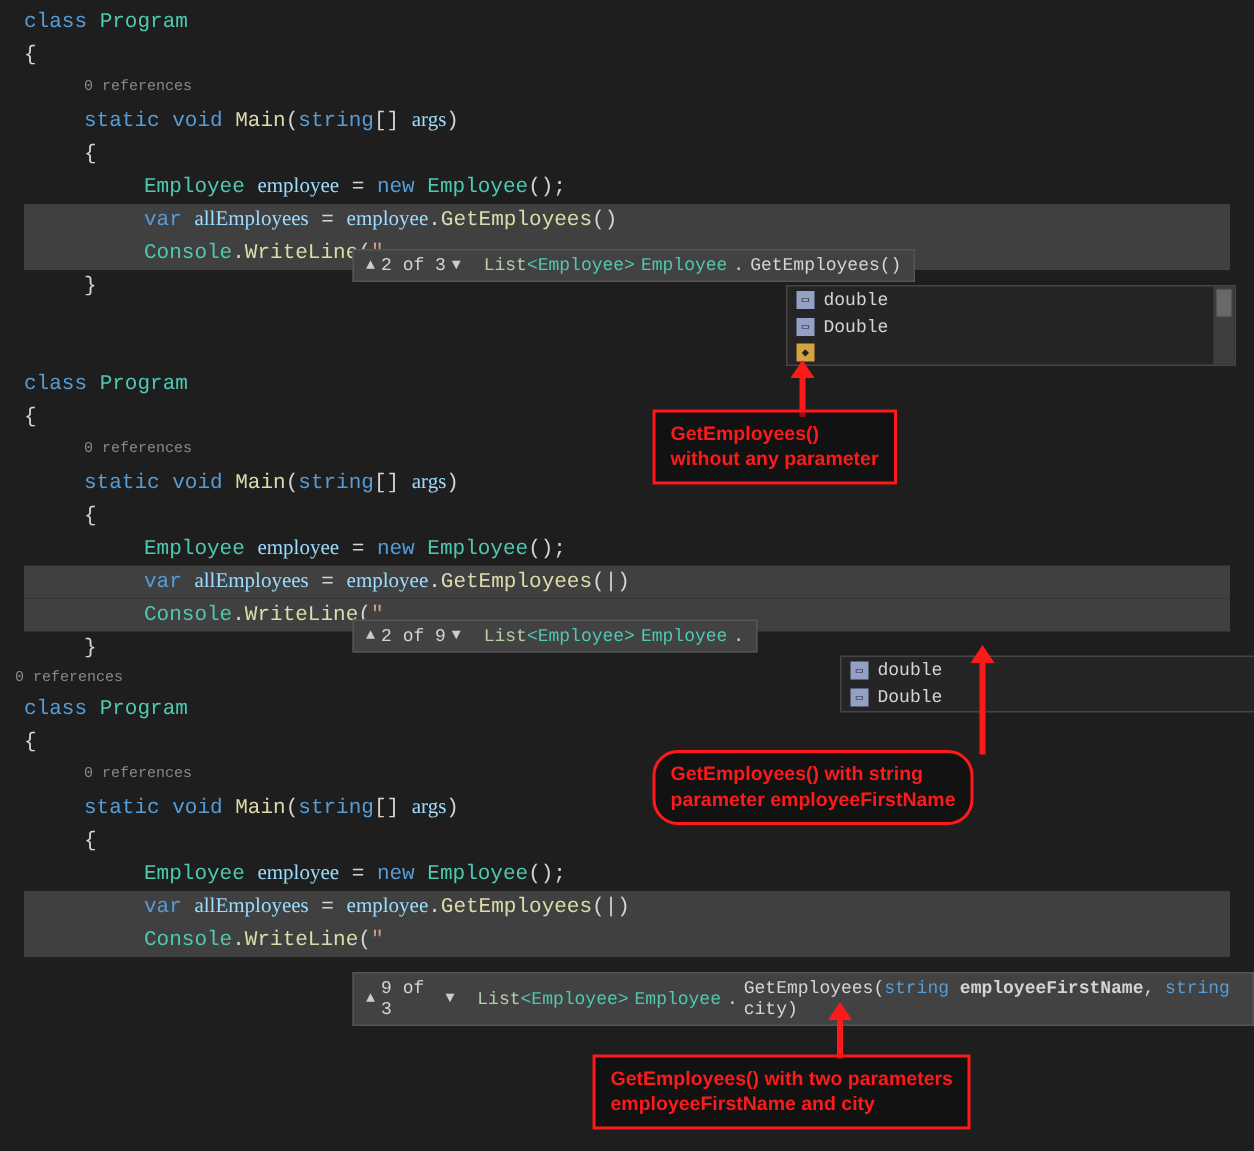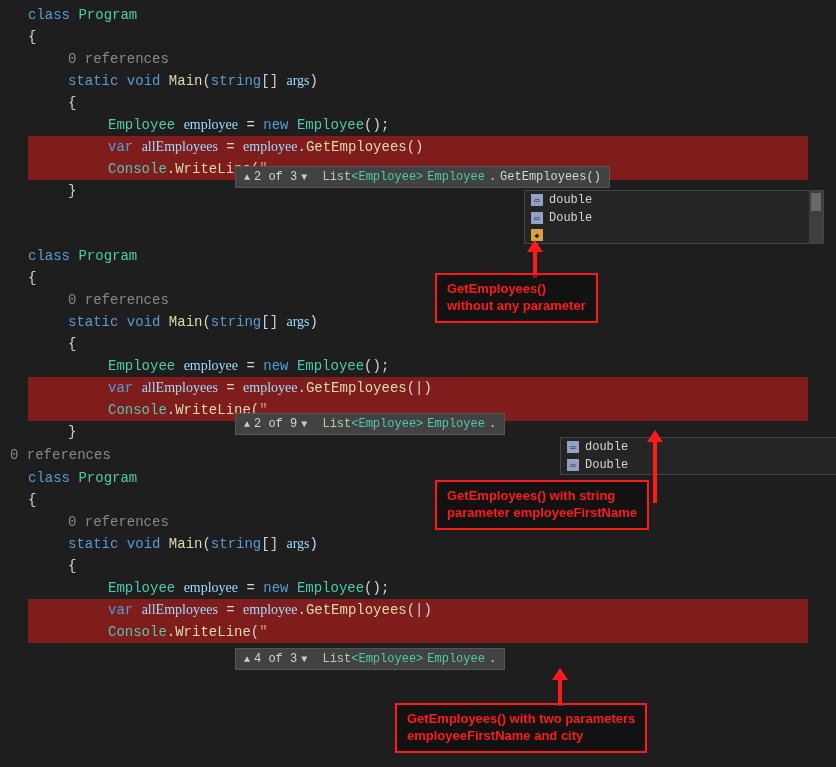--- a/index.html
+++ b/index.html
@@ -6,32 +6,32 @@
   body {
     background: #1e1e1e;
     font-family: Consolas, 'Courier New', monospace;
     font-size: 14px;
     color: #d4d4d4;
     width: 836px;
     height: 767px;
     position: relative;
     overflow: hidden;
   }
-  .code-area { padding: 4px 28px; line-height: 22px; }
+  .code-area { padding: 4px 16px; line-height: 22px; }
   .kw-type { color: #4ec9b0; }
   .kw-blue { color: #569cd6; }
   .kw-method { color: #dcdcaa; }
   .kw-string { color: #d69d85; }
   .kw-var { color: #9cdcfe; font-family: Liberation Serif, serif; }
-  .codelens { color: #888888; font-size: 14px; margin-left: 40px; }
+  .codelens { color: #888888; font-size: 10px; margin-left: 40px; }
   .indent1 { padding-left: 0px; }
   .indent2 { padding-left: 40px; }
   .indent3 { padding-left: 80px; }
   .line { white-space: pre; }
-  .line-rel { background: #7f1d1d; }
+  .line-rel { background: #404040; }
   .tooltip {
     position: absolute;
     background: #424242;
     border: 1px solid #555;
     font-size: 12px;
     padding: 3px 8px;
     color: #d4d4d4;
     display: flex;
     align-items: center;
     gap: 4px;
@@ -171,31 +171,32 @@
   <div class="codelens">0 references</div>
   <div class="line indent2"><span class="kw-blue">static</span> <span class="kw-blue">void</span> <span class="kw-method">Main</span>(<span class="kw-blue">string</span>[] <span class="kw-var">args</span>)</div>
   <div class="line indent2">{</div>
   <div class="line indent3"><span class="kw-type">Employee</span> <span class="kw-var">employee</span> = <span class="kw-blue">new</span> <span class="kw-type">Employee</span>();</div>
   <div class="line indent3 line-rel"><span class="kw-blue">var</span> <span class="kw-var">allEmployees</span> = <span class="kw-var">employee</span>.<span class="kw-method">GetEmployees</span>(|)</div>
   <div class="line indent3 line-rel"><span class="kw-type">Console</span>.<span class="kw-method">WriteLine</span>(<span class="kw-string">"</span></div>
 </div>
 
 <div class="tooltip" style="left:235px; top:648px;">
   <span class="arrow">▲</span>
-  <span class="nav">4 of 3</span>
+  <span class="nav">9 of 3</span>
   <span class="arrow">▼</span>
   <span>&nbsp;</span>
   <span class="ret-type"><span style="color:#b5cea8">List</span>&lt;<span>Employee</span>&gt;</span>
   <span class="ret-methodcls">Employee</span>
     <span style="color:#d4d4d4">.</span>
+    <span class="ret-method"><span>GetEmployees</span>(<span class="param-type">string</span> <span class="param-name">employeeFirstName</span>, <span class="param-type">string</span> <span>city</span>)</span>
 </div>
 
 <div class="callout" style="left:435px; top:273px; white-space:pre-line;">GetEmployees()
 without any parameter</div>
-<div class="callout" style="left:435px; top:480px; white-space:pre-line;">GetEmployees() with string
+<div class="callout" style="left:435px; top:500px; white-space:pre-line;border-radius:17px;">GetEmployees() with string
 parameter employeeFirstName</div>
 <div class="callout" style="left:395px; top:703px; white-space:pre-line;">GetEmployees() with two parameters
 employeeFirstName and city</div>
 
 <svg class="arrow-svg" style="left:520px; top:240px;" width="30" height="40">
   <line x1="15" y1="38" x2="15" y2="8" stroke="#ff1a1a" stroke-width="4"></line>
   <polygon points="15,0 7,12 23,12" fill="#ff1a1a"></polygon>
 </svg>
 <svg class="arrow-svg" style="left:640px; top:430px;" width="30" height="75">
   <line x1="15" y1="73" x2="15" y2="8" stroke="#ff1a1a" stroke-width="4"></line>

